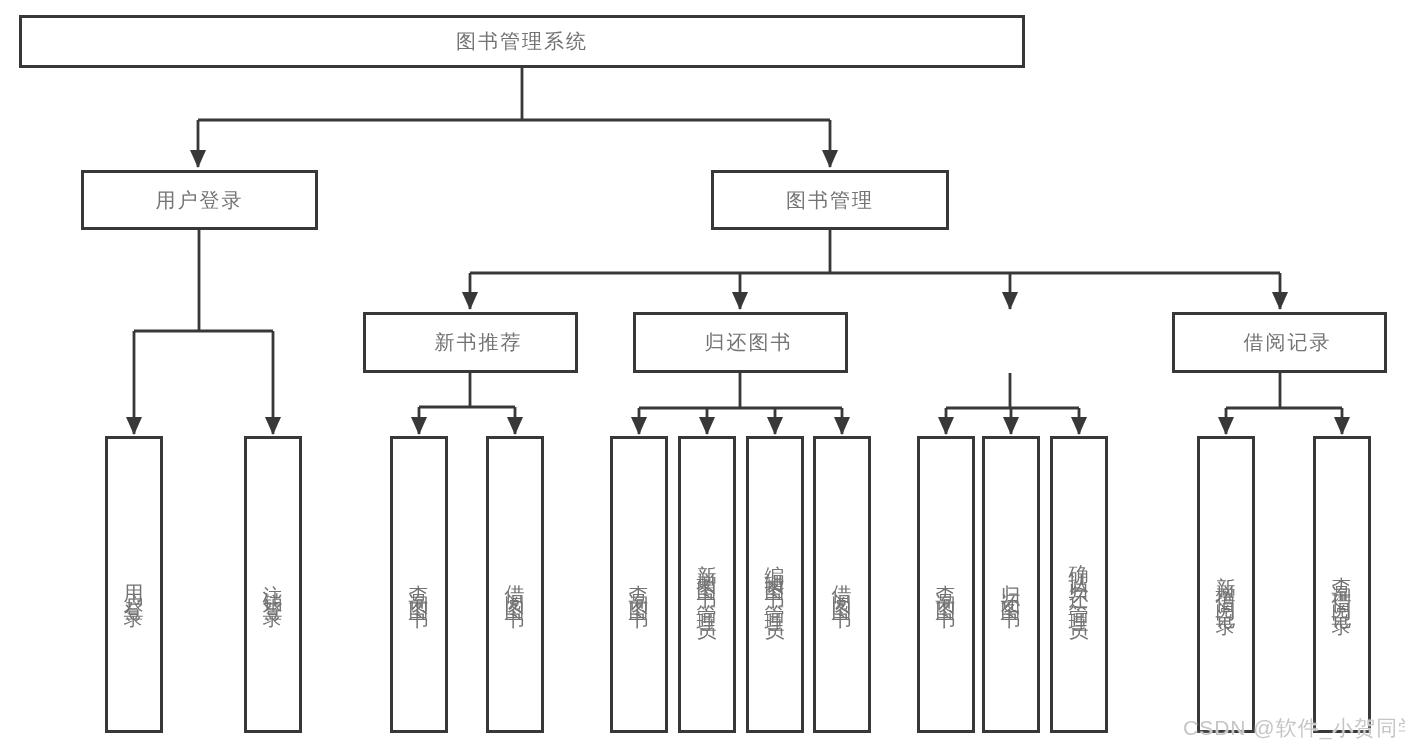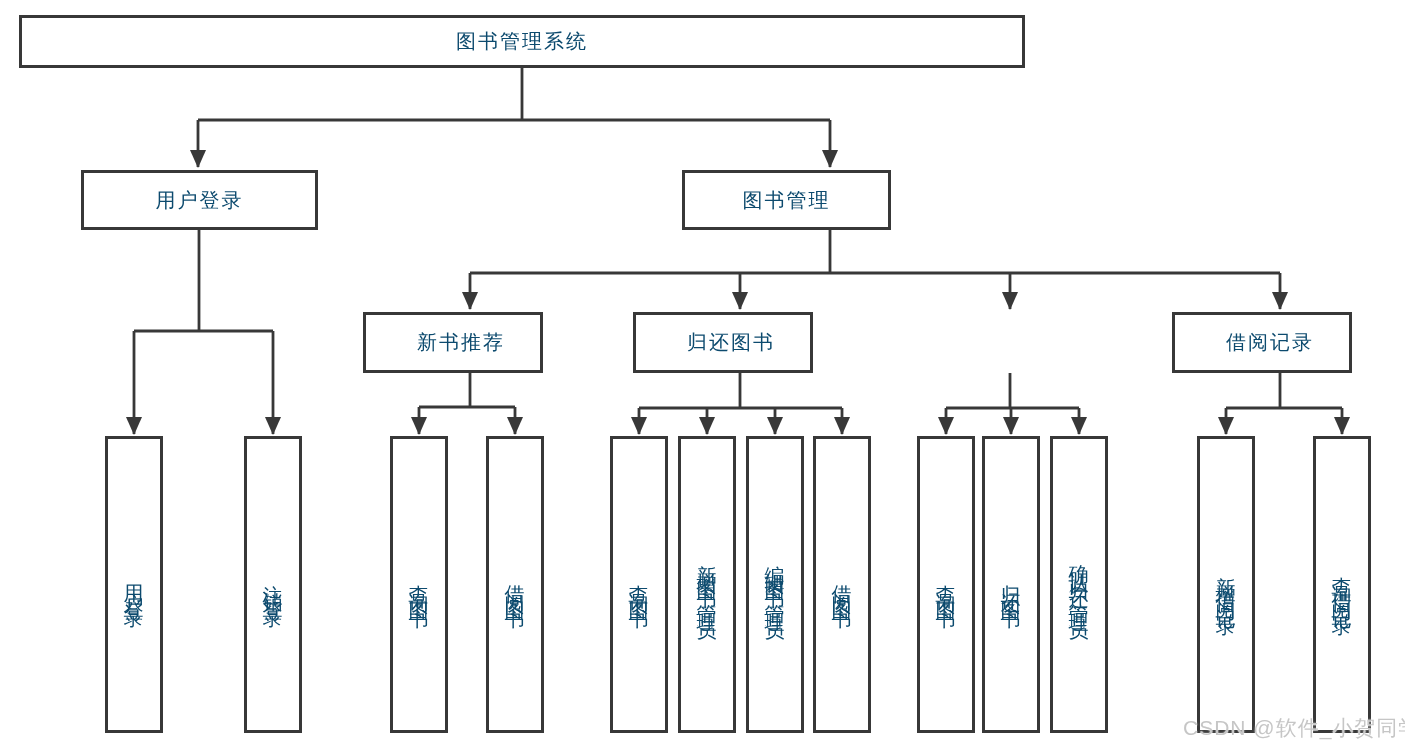--- a/index.html
+++ b/index.html
@@ -16,26 +16,26 @@
   .box {
     position: absolute;
     box-sizing: border-box;
     background: #ffffff;
     border: 3px solid #383838;
     display: flex;
     align-items: center;
     justify-content: center;
     font-size: 20px;
     letter-spacing: 2px;
-    color: #0c4a6e;
+    color: #737373;
     z-index: 2;
   }
   .lvl-title { font-size: 20px; }
   .l2 { top: 170px; height: 60px; width: 237px; }
-  .l3 { top: 312px; height: 61px; width: 180px; padding-left: 16px; }
+  .l3 { top: 312px; height: 61px; width: 215px; padding-left: 16px; }
   .vbox { top: 436px; height: 297px; width: 58px; }
   .vtext {
     writing-mode: vertical-rl;
     text-orientation: mixed;
     font-size: 20px;
     letter-spacing: 8px;
     line-height: 1.0;
     white-space: nowrap;
   }
   .watermark {
@@ -102,21 +102,21 @@
       <path d="M1280,373 V408"></path>
       <path d="M1226,408 H1342"></path>
       <path d="M1226,408 V434" marker-end="url(#arw)"></path>
       <path d="M1342,408 V434" marker-end="url(#arw)"></path>
     </g>
   </svg>
 
   <div class="box lvl-title" style="left:19px;top:15px;width:1006px;height:53px">图书管理系统</div>
 
   <div class="box l2" style="left:81px">用户登录</div>
-  <div class="box l2" style="left:682px;width:209px">图书管理</div>
+  <div class="box l2" style="left:711px;width:238px">图书管理</div>
 
   <div class="box l3" style="left:363px">新书推荐</div>
   <div class="box l3" style="left:633px">归还图书</div>
   <div class="box l3" style="left:1172px">借阅记录</div>
 
   <div class="box vbox" style="left:105px">
     <span class="vtext">用户登录</span>
   </div>
   <div class="box vbox" style="left:244px">
     <span class="vtext">注销登录</span>

